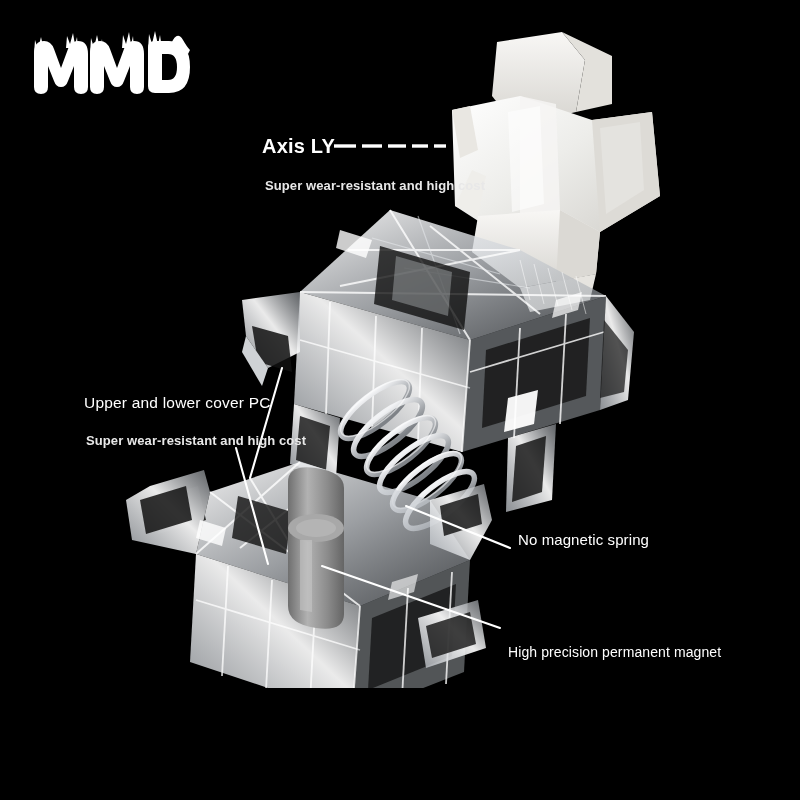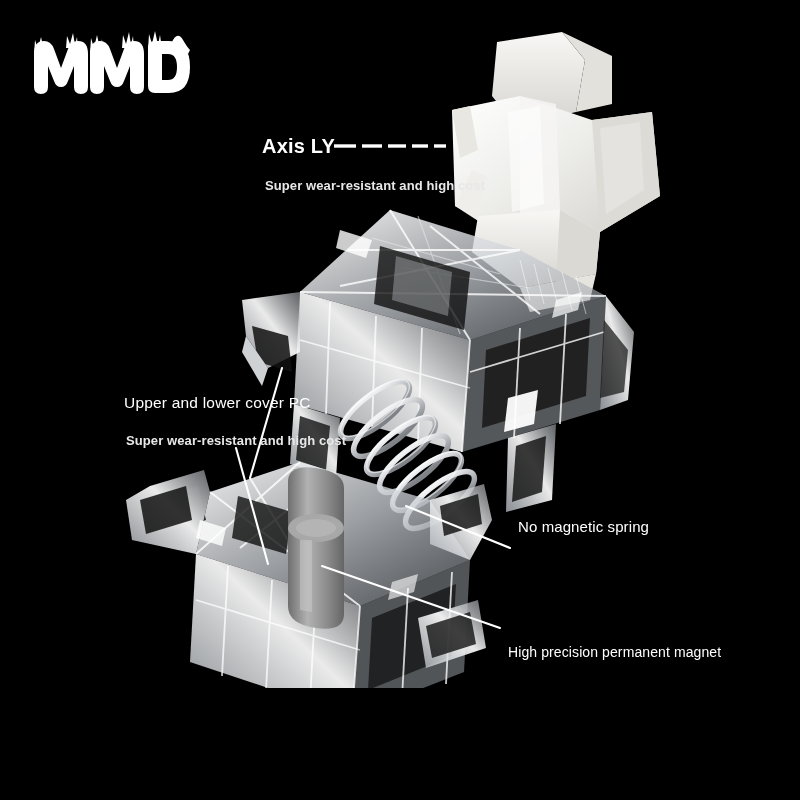--- a/index.html
+++ b/index.html
@@ -12,24 +12,24 @@
 
   
   .callout{position:absolute;color:#fff;white-space:nowrap;}
   .callout .title{font-size:19px;font-weight:700;letter-spacing:.2px;line-height:1;color:#ffffff;}
   .callout .sub{font-size:13px;font-weight:700;letter-spacing:.1px;color:#e8e8e8;margin-top:20px;}
   .callout.plain .title{font-weight:400;font-size:15px;letter-spacing:.1px;}
 
   #c-axis{left:262px;top:136px;}
   #c-axis .title{font-size:20px;}
   #c-axis .sub{margin-top:22px;margin-left:3px;}
-  #c-cover{left:84px;top:395px;margin-left:40px;}
+  #c-cover{left:84px;top:395px;}
   #c-cover .title{font-weight:400;font-size:15.5px;}
   #c-cover .sub{margin-top:22px;margin-left:2px;}
-  #c-spring{left:518px;top:519px;}
+  #c-spring{left:518px;top:532px;}
   #c-spring .title{font-weight:400;font-size:15px;}
   #c-magnet{left:508px;top:620px;margin-top:25px;}
   #c-magnet .title{font-weight:400;font-size:14px;}
 
   
   #art{position:absolute;left:0;top:0;width:800px;height:800px;}
   .lead{stroke:#ffffff;stroke-width:2.1;fill:none;stroke-linecap:round;}
   .dash{stroke:#ffffff;stroke-width:3.4;fill:none;stroke-linecap:butt;}
 </style>
 </head>

